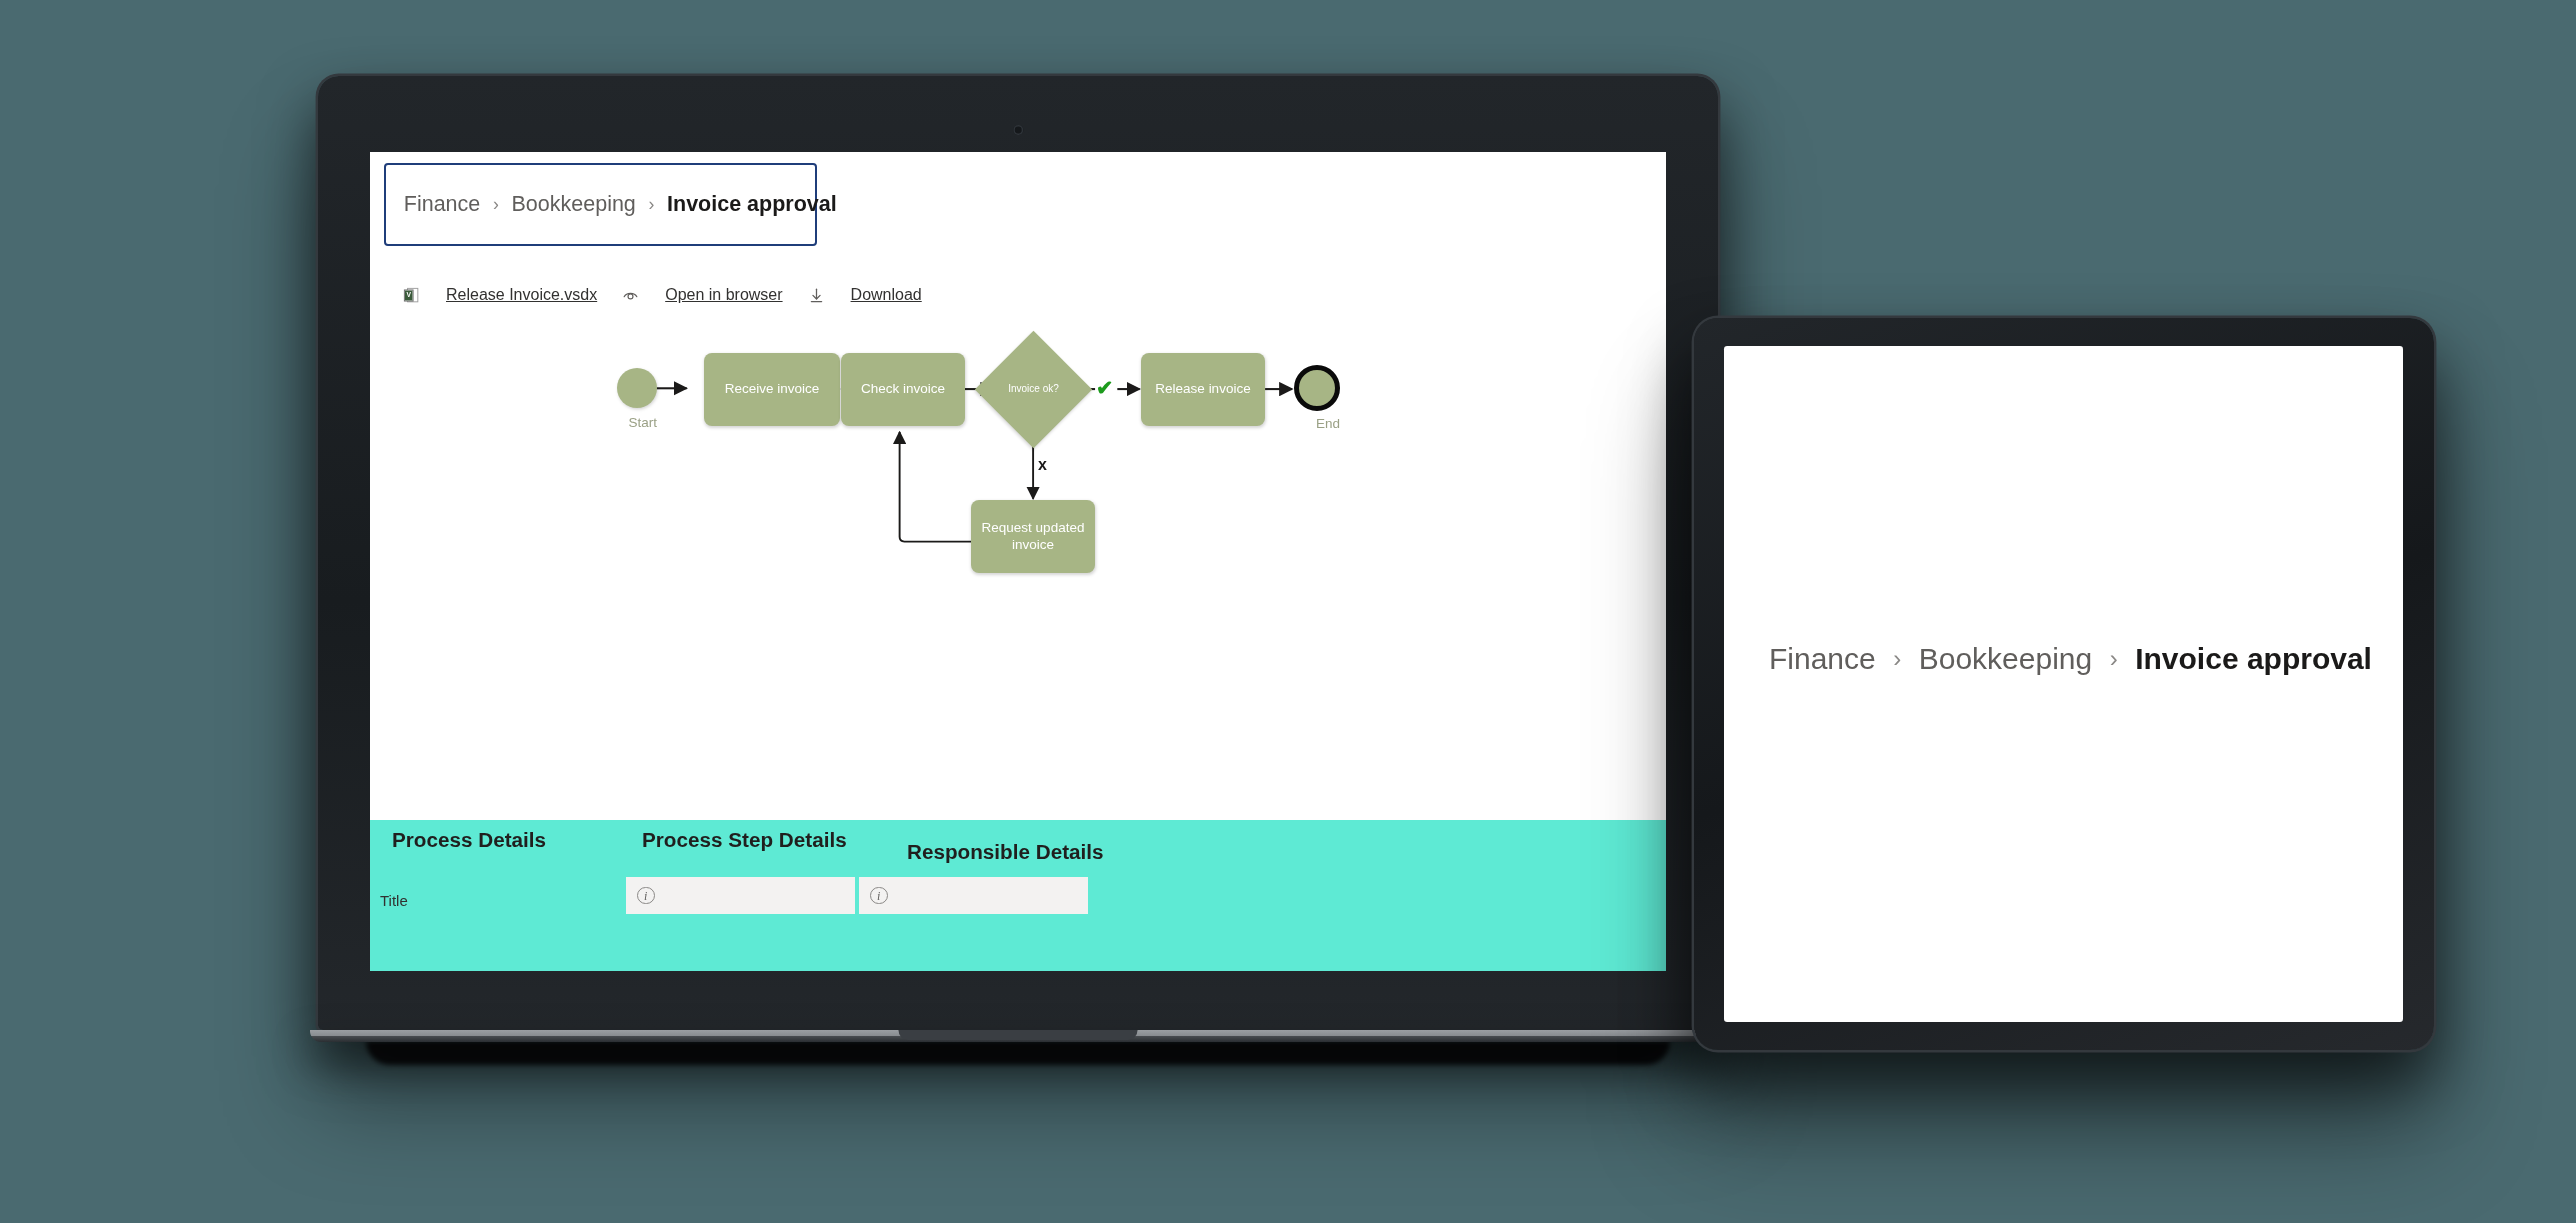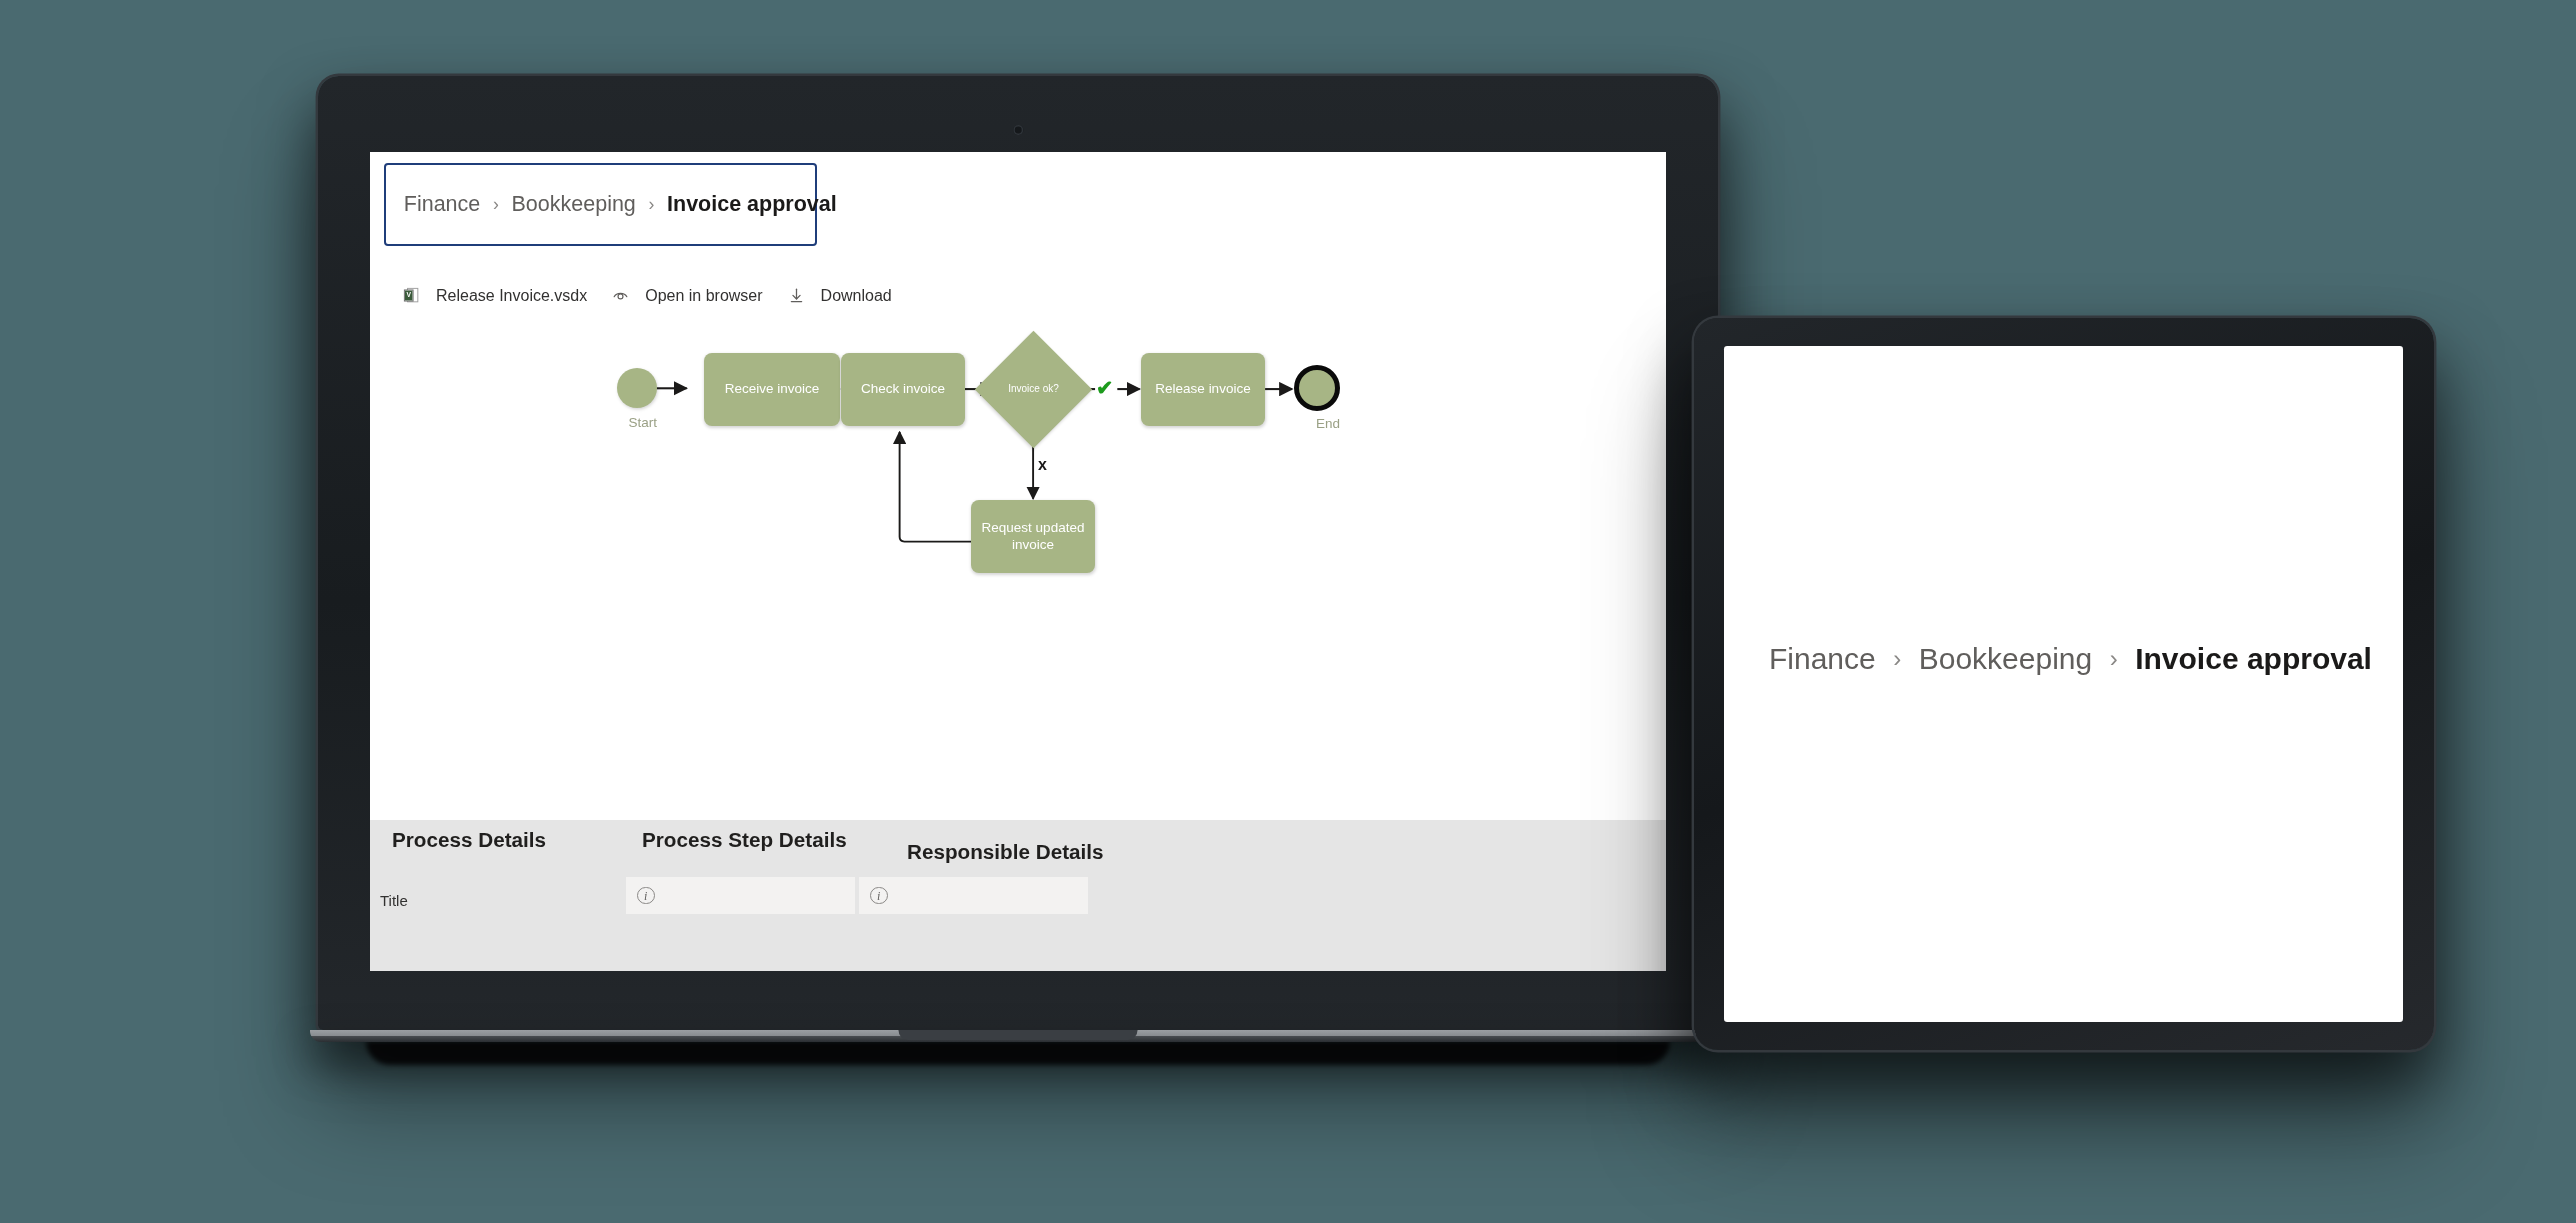--- a/index.html
+++ b/index.html
@@ -189,26 +189,27 @@
   #file-toolbar {
     position: absolute;
     left: 32px;
     top: 134px;
     display: flex;
     align-items: center;
     gap: 24px;
   }
   .tb-item {
     display: flex;
-    align-items: flex-end;
-    gap: 15px;
+    align-items: flex-start;
+    gap: 25px;
     font-size: 16px;
     color: #323130;
     white-space: nowrap;
     cursor: default;
+    text-decoration: underline;
   }
   .tb-icon {
     width: 19px;
     height: 19px;
     display: inline-flex;
     align-items: center;
     justify-content: center;
     flex: 0 0 auto;
   }
 
@@ -221,21 +222,21 @@
     height: 437px;
   }
 
   
   #details-region {
     position: absolute;
     left: 0;
     top: 668px;
     width: 1296px;
     height: 151px;
-    background: #e5e5e5;
+    background: #5eead4;
   }
   .panel-title {
     position: absolute;
     font-size: 20.7px;
     font-weight: bold;
     color: #201f1e;
     white-space: nowrap;
   }
   #panel-process-title   { left: 22px;  top: 8px; }
   #panel-step-title      { left: 272px; top: 8px; text-align: right; }

